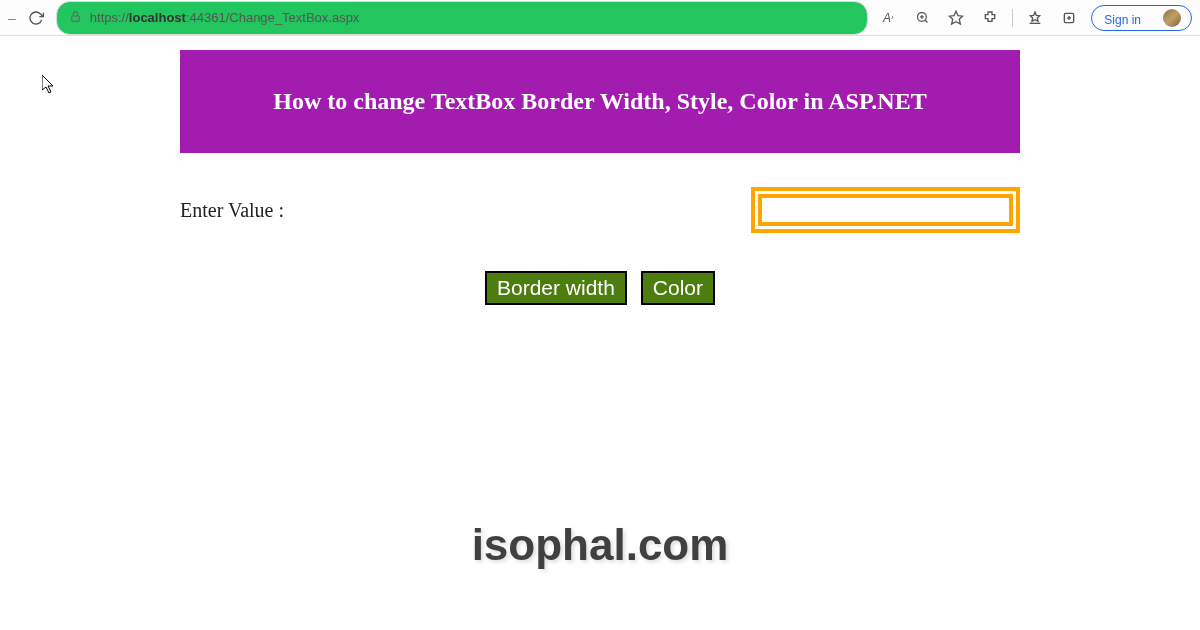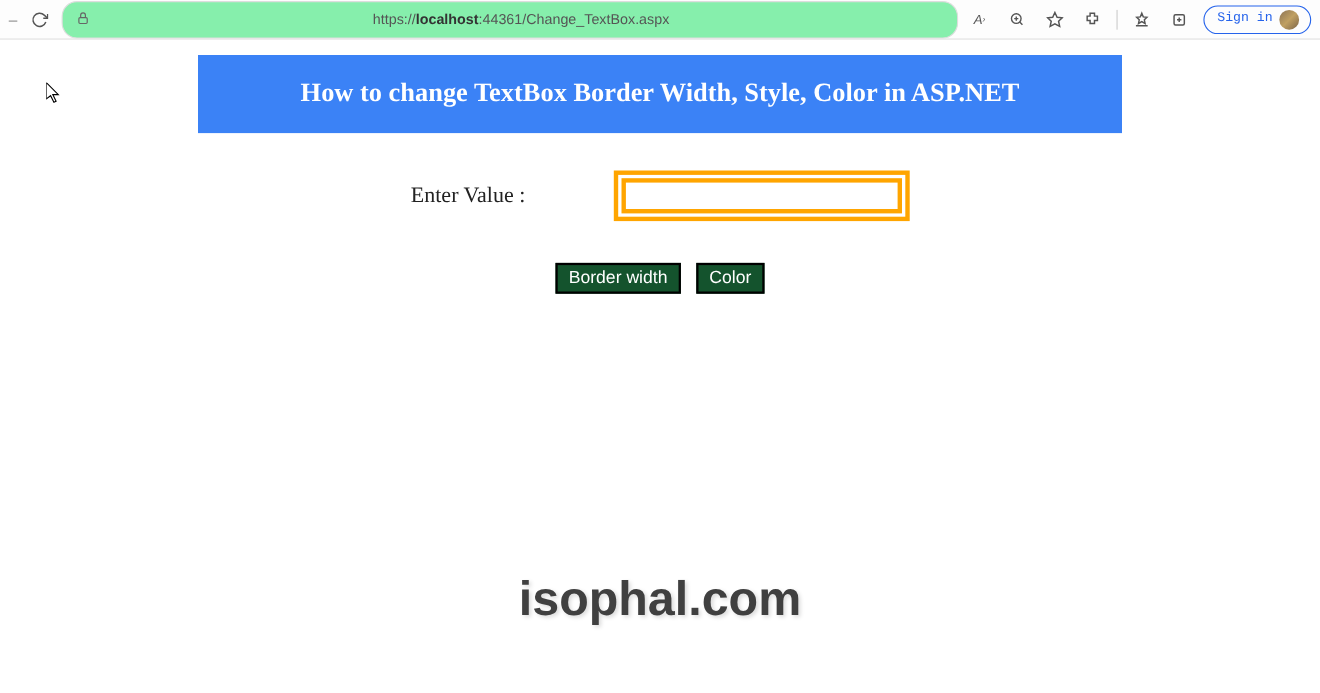--- a/index.html
+++ b/index.html
@@ -36,74 +36,72 @@
       flex: 1;
       height: 28px;
       border: 1px solid #ddd;
       border-radius: 14px;
       display: flex;
       align-items: center;
       padding: 16px 12px;
       gap: 8px;
       font-size: 13px;
       color: #555;
-      background: #86efac;
-      text-align: center;
+      background: #22c55e;
     }
     .address-bar .url-text {
       flex: 1;
     }
     .address-bar .url-text .bold {
       font-weight: 600;
       color: #333;
     }
     .right-icons {
       display: flex;
       align-items: center;
       gap: 10px;
     }
     .divider {
       width: 1px;
       height: 18px;
       background: #ccc;
     }
     .signin-btn {
       display: flex;
-      align-items: flex-start;
-      gap: 6px;
+      align-items: flex-end;
+      gap: 22px;
       border: 1px solid #2563eb;
       border-radius: 14px;
       padding: 3px 10px 3px 12px;
       font-size: 12px;
       color: #2563eb;
       cursor: pointer;
-      font-family: Liberation Mono, monospace;
     }
     .avatar {
       width: 18px;
       height: 18px;
       border-radius: 50%;
       background: linear-gradient(135deg, #8b7355 0%, #c0a062 50%, #7a6348 100%);
     }
     .content {
       padding: 14px 180px 0 180px;
     }
     .header-banner {
-      background: #3b82f6;
+      background: #a21caf;
       color: #fff;
       text-align: center;
-      padding: 22px 20px;
+      padding: 38px 20px;
       font-family: 'Times New Roman', serif;
       font-size: 24px;
       font-weight: bold;
     }
     .form-area {
       margin-top: 34px;
       display: flex;
-      justify-content: center;
+      justify-content: space-between;
       align-items: center;
       gap: 80px;
     }
     .form-label {
       font-family: 'Times New Roman', serif;
       font-size: 20px;
       color: #222;
     }
     .textbox-wrapper {
       border: 4px solid #ffa500;
@@ -116,25 +114,25 @@
       padding: 4px;
       outline: none;
     }
     .buttons-row {
       margin-top: 38px;
       display: flex;
       justify-content: center;
       gap: 14px;
     }
     .action-btn {
-      background: #14532d;
+      background: #4d7c0f;
       color: #fff;
       border: 2px solid #000;
       padding: 3px 10px;
-      font-size: 16px;
+      font-size: 21px;
       font-family: Arial, sans-serif;
       cursor: pointer;
     }
     .watermark {
       position: absolute;
       bottom: 60px;
       left: 50%;
       transform: translateX(-50%);
       font-size: 44px;
       font-weight: bold;

